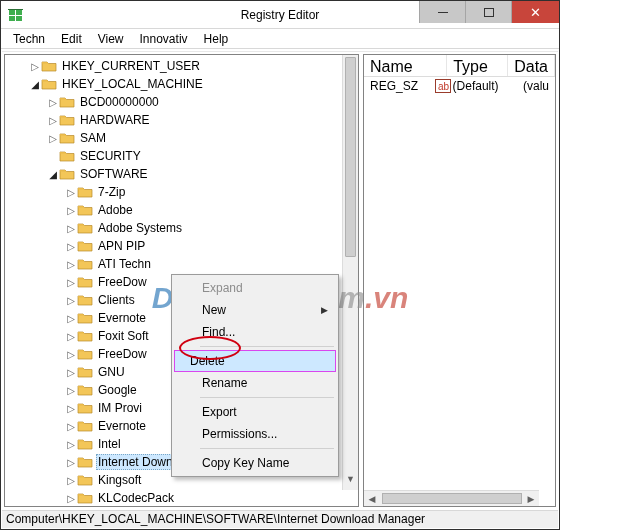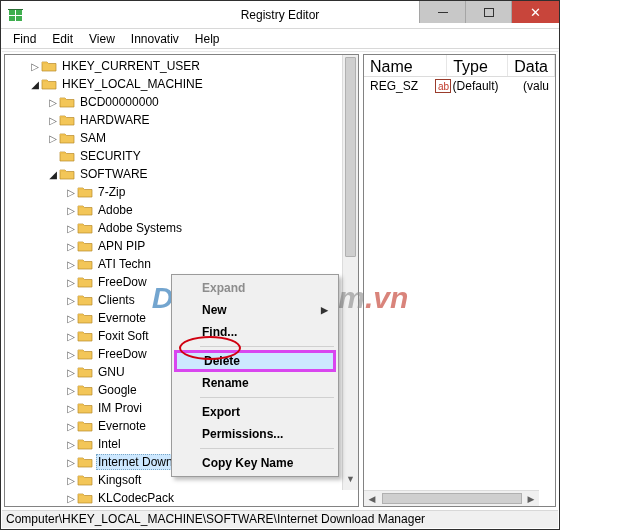--- a/index.html
+++ b/index.html
@@ -41,22 +41,22 @@
   .right-row .cell { padding:0 6px; }
   .ab-icon { width:16px; height:14px; margin-right:2px; display:inline-flex; }
   .right-hscroll { position:absolute; bottom:0; left:0; right:16px; height:16px; background:#f0f0f0; border-top:1px solid #dcdcdc; }
   .right-hscroll .harrow { position:absolute; top:0; bottom:0; width:16px; text-align:center; font-size:9px; color:#606060; line-height:16px; }
   .right-hscroll .harrow.l { left:0; }
   .right-hscroll .harrow.r { right:0; }
   .right-hscroll .hthumb { position:absolute; top:2px; bottom:2px; left:18px; width:140px; background:#cfcfcf; border:1px solid #b0b0b0; }
   .statusbar { position:absolute; bottom:1px; left:1px; right:1px; height:18px; font-size:12px; padding:1px 4px; background:#f0f0f0; border-top:1px solid #d8d8d8; }
   
   .ctxmenu { position:absolute; left:170px; top:273px; width:168px; background:#f0f0f0; border:1px solid #9b9b9b; box-shadow:3px 3px 4px rgba(0,0,0,0.25); font-size:12px; padding:2px; z-index:50; }
-  .ctxmenu .citem { height:22px; display:flex; align-items:center; padding:0 22px 0 28px; position:relative;font-weight:bold; }
-  .ctxmenu .citem.hover { background:#cde8ff; border:3px solid #d946ef; padding:0 21px 0 27px; }
+  .ctxmenu .citem { height:22px; display:flex; align-items:center; padding:0 22px 0 28px; position:relative; }
+  .ctxmenu .citem.hover { background:#cde8ff; border:1px solid #d946ef; padding:0 21px 0 15px; }
   .ctxmenu .citem.disabled { color:#8d8d8d; }
   .ctxmenu .sep { height:1px; background:#d0d0d0; margin:3px 2px 3px 26px; }
   .ctxmenu .subarrow { position:absolute; right:8px; font-size:9px; color:#333; }
   .red-circle { position:absolute; left:178px; top:335px; width:62px; height:24px; border:2px solid #d00010; border-radius:50%/50%; z-index:60; pointer-events:none; }
   
   .watermark { position:absolute; left:50%; top:280px; transform:translateX(-50%); font-size:30px; font-style:italic; font-weight:700; font-family:"Comic Sans MS","Segoe Script",cursive; z-index:30; pointer-events:none; opacity:0.62; white-space:nowrap; }
   .wm-d { color:#1f6fb3; }
   .wm-rest { color:#8e8e8e; }
   .wm-vn { color:#c33a2c; font-style:italic; }
   .dots { position:absolute; left:50%; top:310px; transform:translateX(-50%); display:flex; gap:10px; z-index:29; opacity:0.55; }
@@ -85,21 +85,21 @@
     <div class="winbtn max">
           <span></span>
         </div>
     <div class="winbtn close">
           <span>✕</span>
         </div>
   </div>
 </div>
 
 <div class="menubar">
-  <div class="mitem">Find</div>
+  <div class="mitem">Techn</div>
   <div class="mitem">Edit</div>
   <div class="mitem">View</div>
   <div class="mitem">Innovativ</div>
   <div class="mitem">Help</div>
 </div>
 
 <div class="content">
   <div class="left-pane">
     <div class="tree" id="tree">
           <div class="node">

